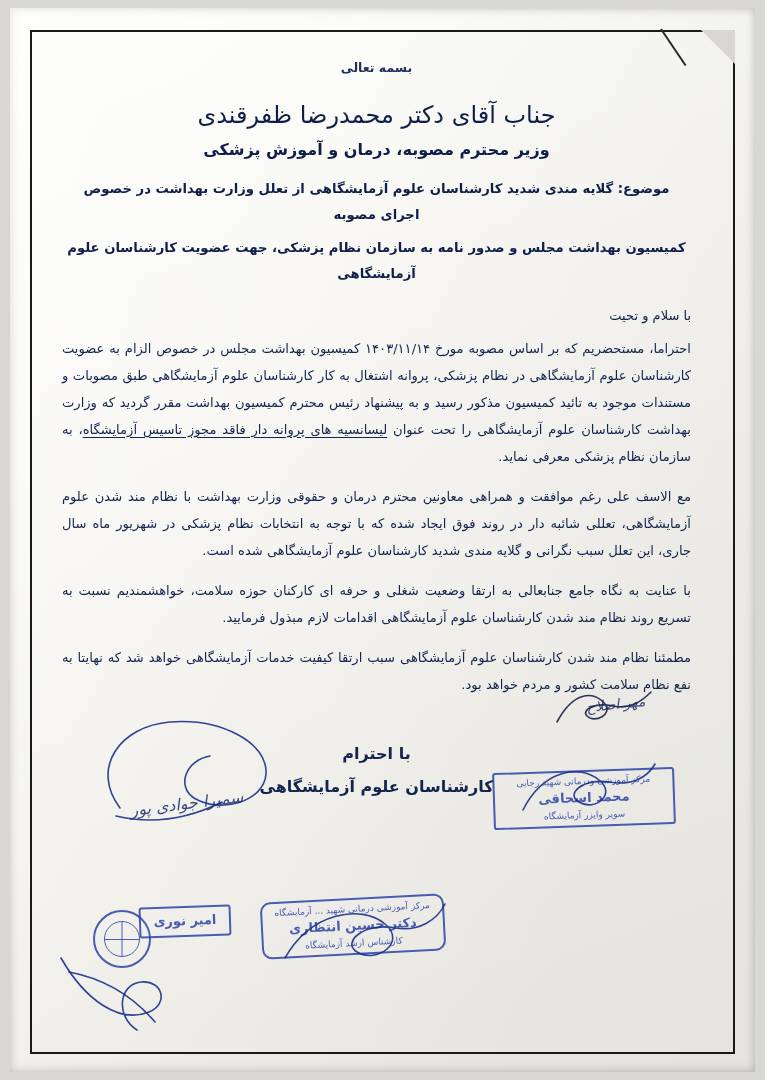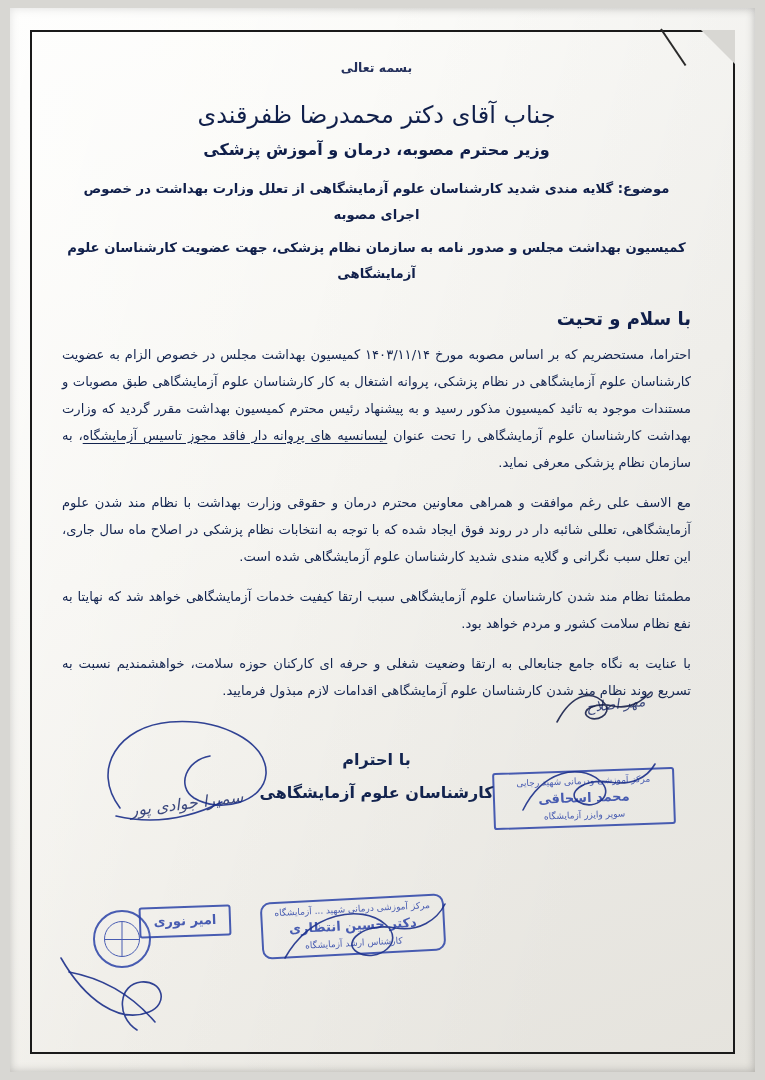--- a/index.html
+++ b/index.html
@@ -72,22 +72,22 @@
   }
   .subject{
     font-size:13.2px;
     font-weight:bold;
     line-height:2.0;
     color:#101f4a;
     text-align:center;
     margin:0 0 20px 0;
   }
   .salutation{
-    font-size:18px;
-    font-weight:bold;
+    font-size:13px;
+    font-weight:normal;
     margin-bottom:12px;
     color:#101f4a;
   }
   .para{
     font-size:13.1px;
     line-height:2.06;
     text-align:justify;
     text-justify:inter-word;
     margin-bottom:10px;
     color:#13244f;
@@ -169,23 +169,23 @@
 
     <div class="addressee">جناب آقای دکتر محمدرضا ظفرقندی</div>
     <div class="addressee-role">وزیر محترم مصوبه، درمان و آموزش پزشکی</div>
 
     <div class="subject">موضوع: گلایه مندی شدید کارشناسان علوم آزمایشگاهی از تعلل وزارت بهداشت در خصوص اجرای مصوبه</div>
     <div class="subject" style="margin-top:-14px">کمیسیون بهداشت مجلس و صدور نامه به سازمان نظام پزشکی، جهت عضویت کارشناسان علوم آزمایشگاهی</div>
 
     <div class="salutation">با سلام و تحیت</div>
 
     <p class="para">احتراما، مستحضریم که بر اساس مصوبه مورخ ۱۴۰۳/۱۱/۱۴ کمیسیون بهداشت مجلس در خصوص الزام به عضویت کارشناسان علوم آزمایشگاهی در نظام پزشکی، پروانه اشتغال به کار کارشناسان علوم آزمایشگاهی طبق مصوبات و مستندات موجود به تائید کمیسیون مذکور رسید و به پیشنهاد رئیس محترم کمیسیون بهداشت مقرر گردید که وزارت بهداشت کارشناسان علوم آزمایشگاهی را تحت عنوان <span class="u">لیسانسیه های پروانه دار فاقد مجوز تاسیس آزمایشگاه</span>، به سازمان نظام پزشکی معرفی نماید.</p>
-    <p class="para">مع الاسف علی رغم موافقت و همراهی معاونین محترم درمان و حقوقی وزارت بهداشت با نظام مند شدن علوم آزمایشگاهی، تعللی شائبه دار در روند فوق ایجاد شده که با توجه به انتخابات نظام پزشکی در اصلاح ماه سال جاری، این تعلل سبب نگرانی و گلایه مندی شدید کارشناسان علوم آزمایشگاهی شده است.</p>
+    <p class="para">مع الاسف علی رغم موافقت و همراهی معاونین محترم درمان و حقوقی وزارت بهداشت با نظام مند شدن علوم آزمایشگاهی، تعللی شائبه دار در روند فوق ایجاد شده که با توجه به انتخابات نظام پزشکی در شهریور ماه سال جاری، این تعلل سبب نگرانی و گلایه مندی شدید کارشناسان علوم آزمایشگاهی شده است.</p>
+    <p class="para">با عنایت به نگاه جامع جنابعالی به ارتقا وضعیت شغلی و حرفه ای کارکنان حوزه سلامت، خواهشمندیم نسبت به تسریع روند نظام مند شدن کارشناسان علوم آزمایشگاهی اقدامات لازم مبذول فرمایید.</p>
     <p class="para">مطمئنا نظام مند شدن کارشناسان علوم آزمایشگاهی سبب ارتقا کیفیت خدمات آزمایشگاهی خواهد شد که نهایتا به نفع نظام سلامت کشور و مردم خواهد بود.</p>
-    <p class="para">با عنایت به نگاه جامع جنابعالی به ارتقا وضعیت شغلی و حرفه ای کارکنان حوزه سلامت، خواهشمندیم نسبت به تسریع روند نظام مند شدن کارشناسان علوم آزمایشگاهی اقدامات لازم مبذول فرمایید.</p>
 
     <div class="closing">
       <span class="sign-line">با احترام</span>
       <span class="sign-line">کارشناسان علوم آزمایشگاهی</span>
     </div>
   </div>
 
   <div class="ink hand" style="top:688px;right:110px;font-size:14px;transform:rotate(-6deg);">مهر اصلاح</div>
 
   <svg class="sig-svg dark" style="top:672px;right:88px;" width="120" height="60" viewBox="0 0 120 60">

